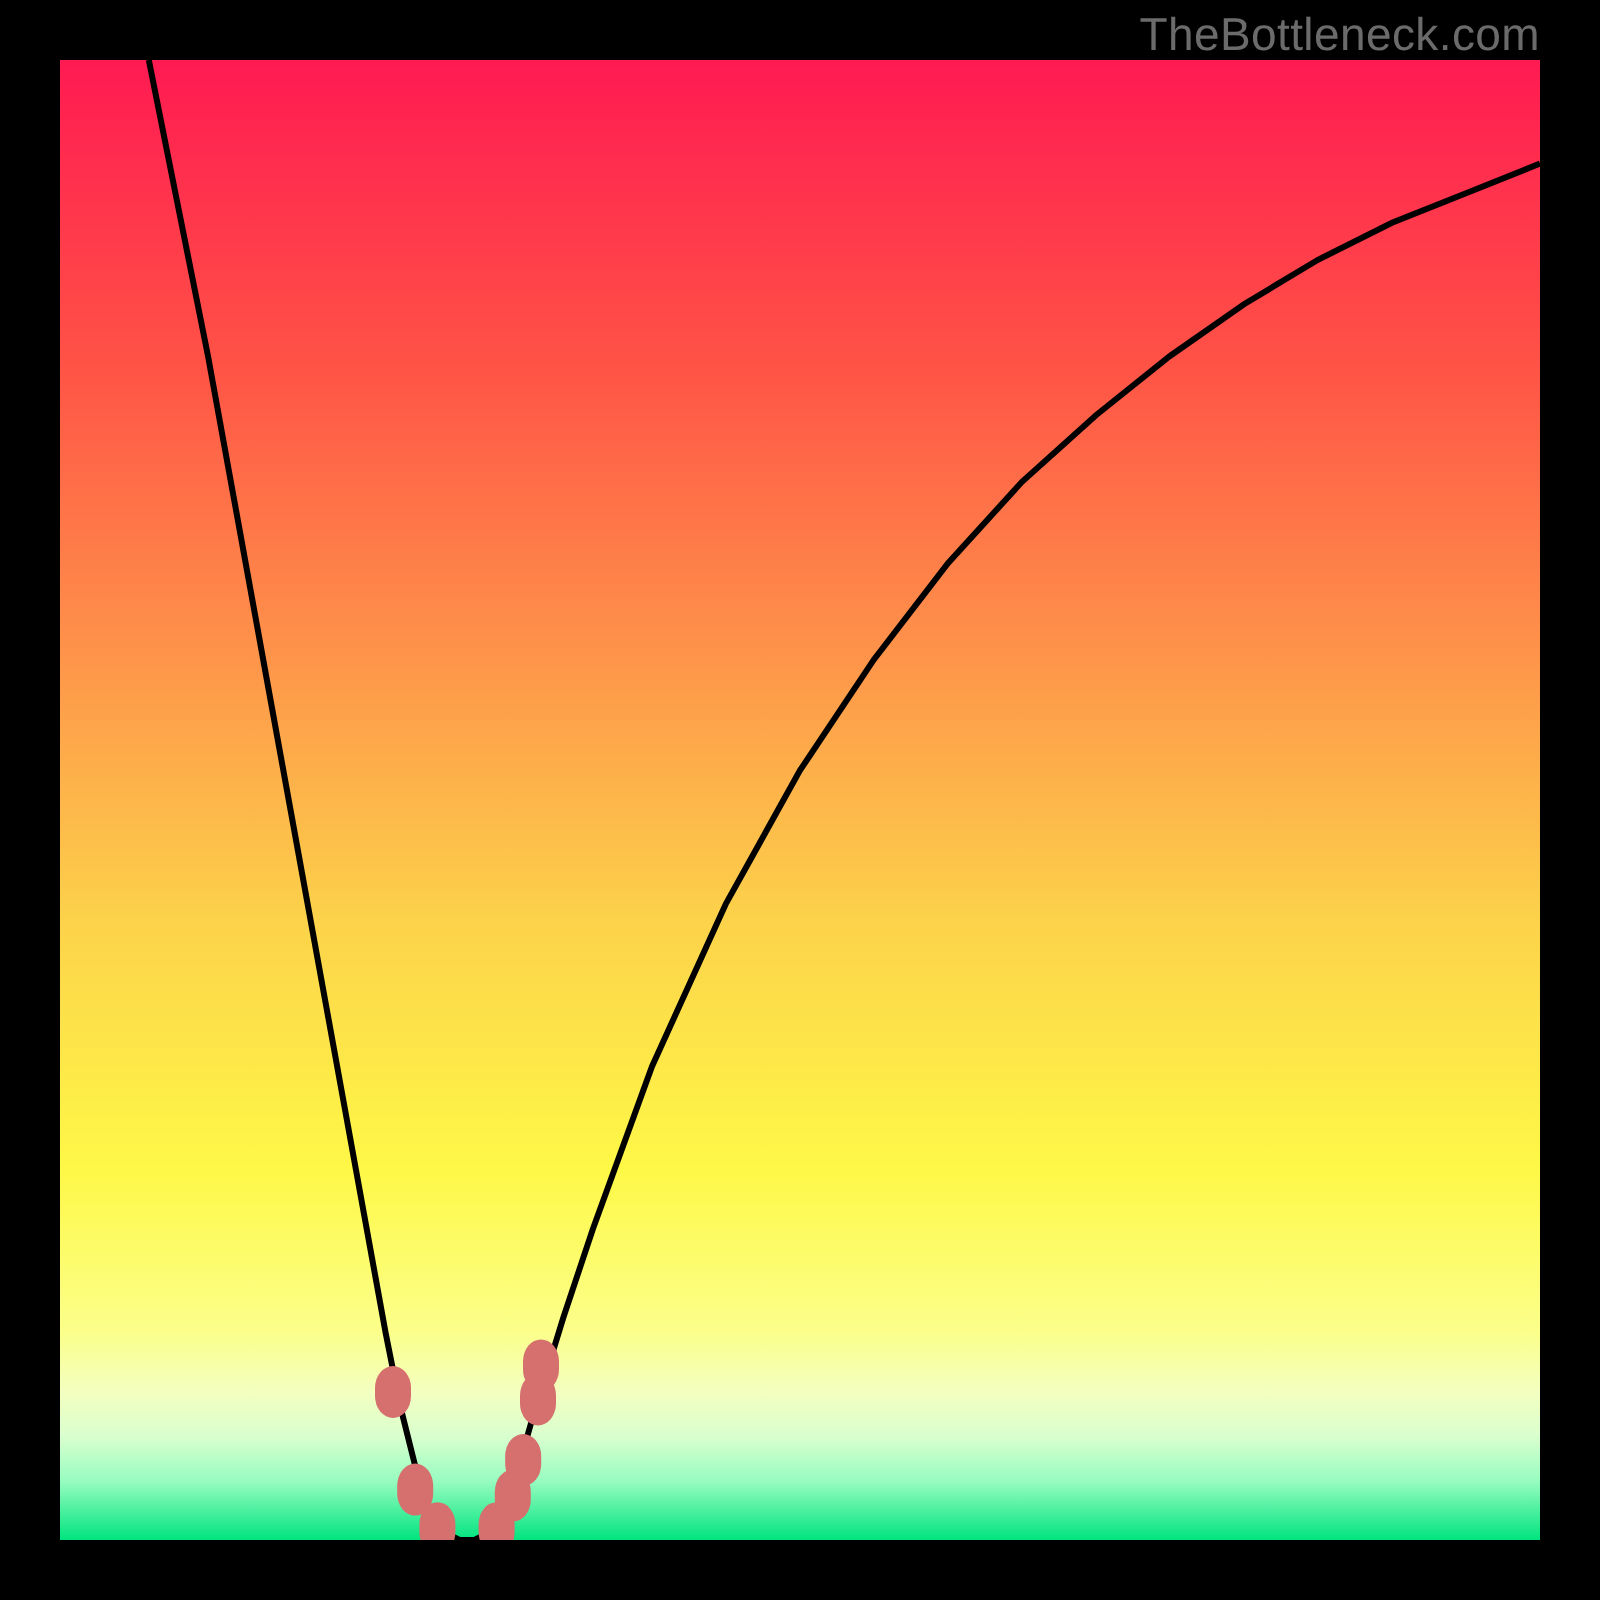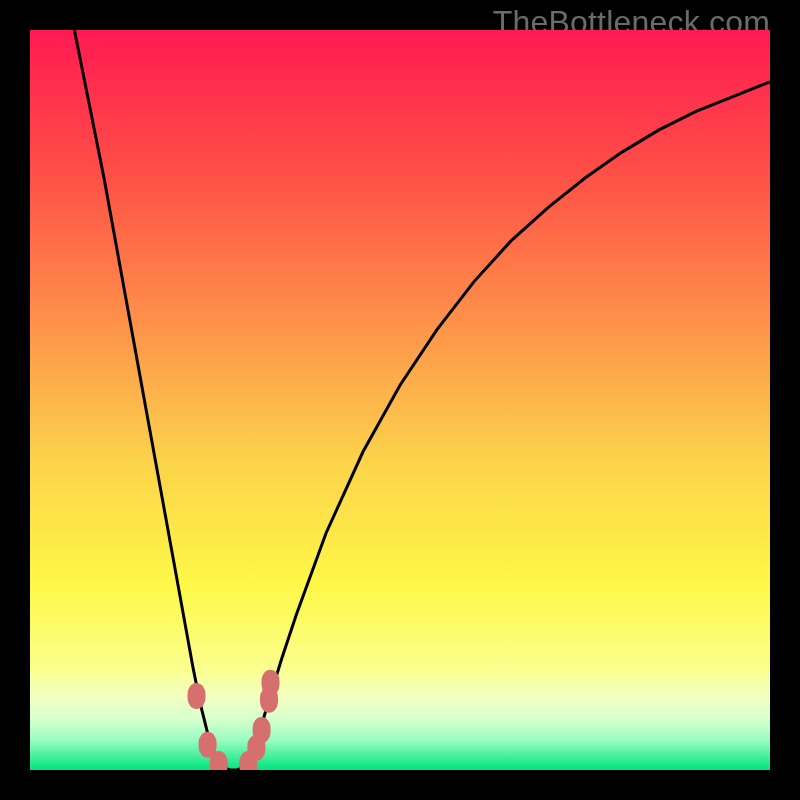--- a/index.html
+++ b/index.html
@@ -32,21 +32,21 @@
     position: absolute;
     inset: 0;
     width: 100%;
     height: 100%;
   }
   .watermark {
     position: absolute;
     top: 4px;
     right: 30px;
     color: #6b6b6b;
-    font-size: 32px;
+    font-size: 23px;
     letter-spacing: 0.2px;
     font-weight: 500;
   }
 </style>
 </head>
 <body>
 
 <div class="frame">
 
   <div class="watermark">TheBottleneck.com</div>

